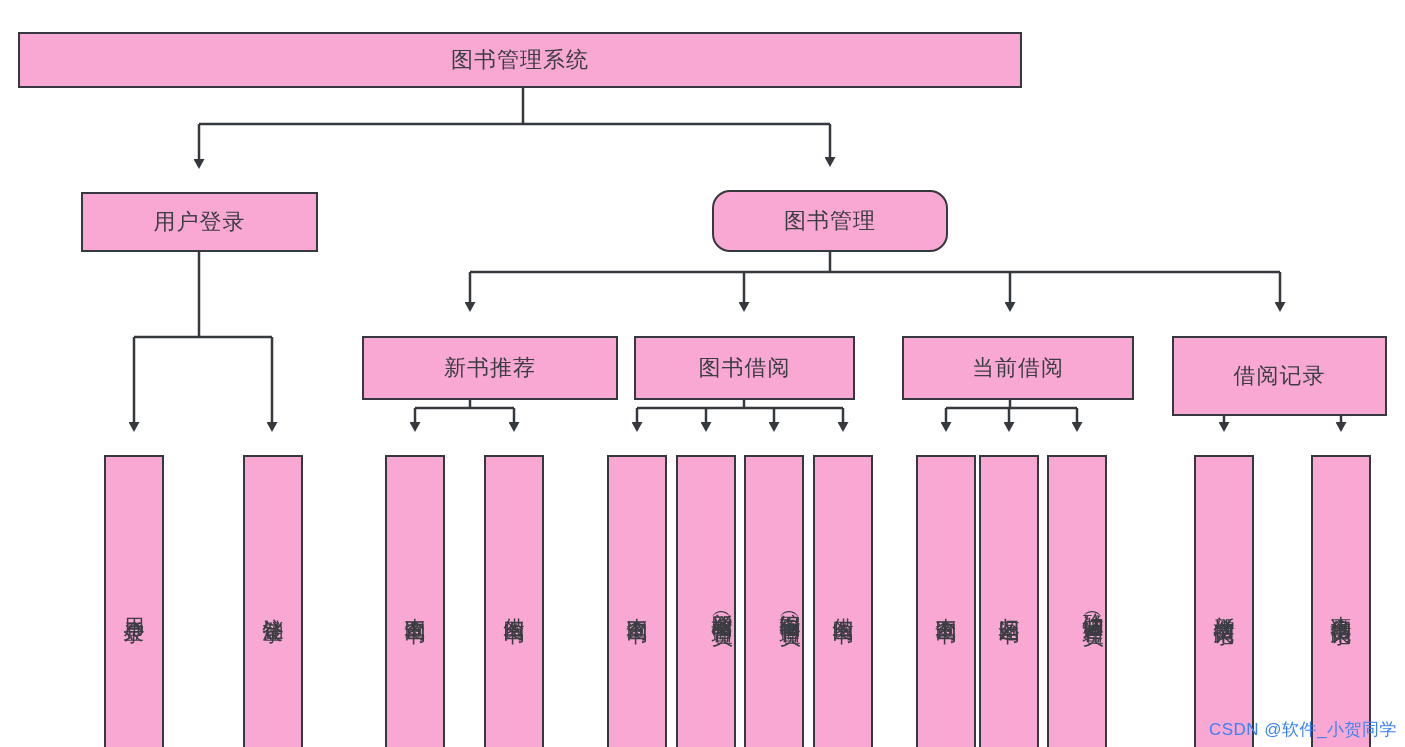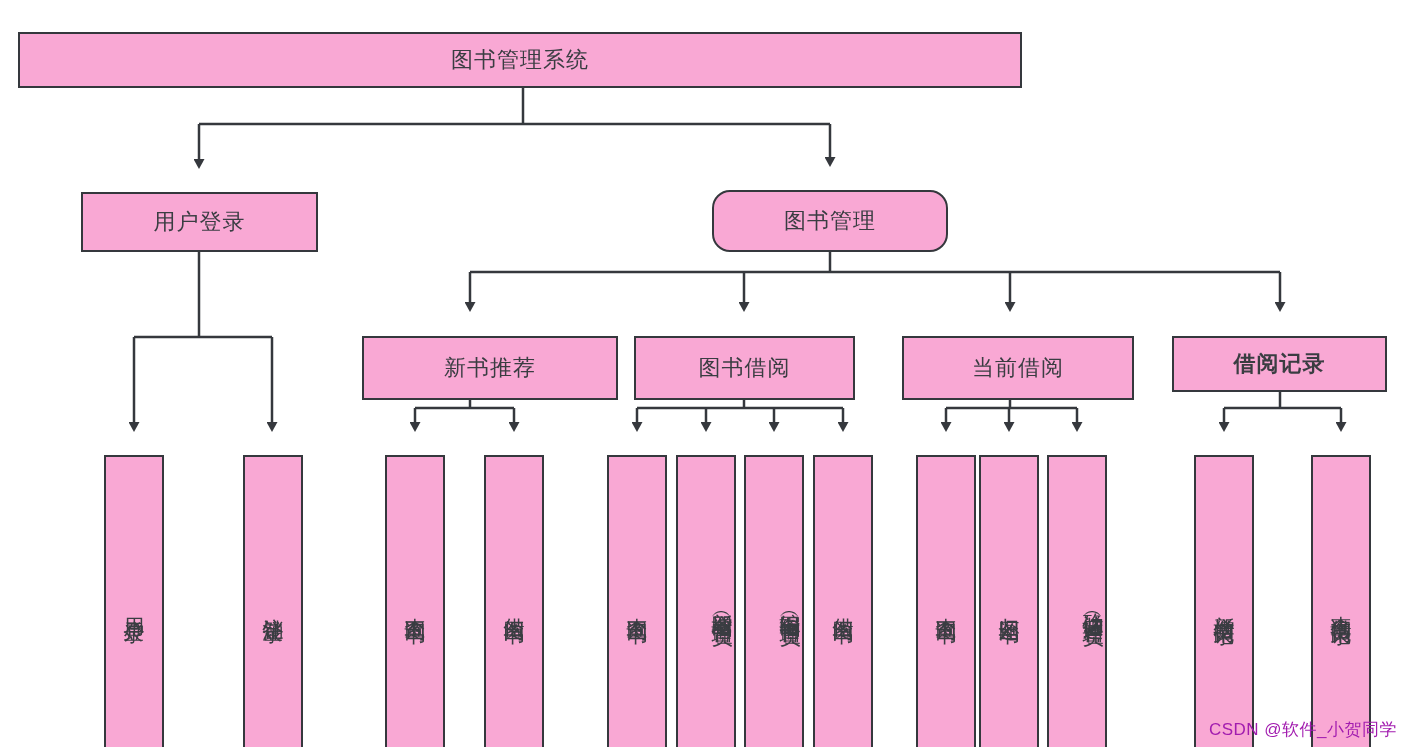--- a/index.html
+++ b/index.html
@@ -60,21 +60,21 @@
   }
   .vert .label {
     writing-mode: vertical-rl;
     text-orientation: upright;
   }
   #watermark {
     position: absolute;
     right: 8px;
     bottom: 6px;
     font-size: 17px;
-    color: #a21caf;
+    color: #3b82f6;
     letter-spacing: 0.5px;
     z-index: 5;
     white-space: nowrap;
   }
 </style>
 </head>
 <body>
 
 <div id="canvas">
 
@@ -141,21 +141,21 @@
 
   <div class="node horiz" style="left:362px; top:316px; width:256px; height:64px;">
     <span class="label">新书推荐</span>
   </div>
   <div class="node horiz" style="left:634px; top:316px; width:221px; height:64px;">
     <span class="label">图书借阅</span>
   </div>
   <div class="node horiz" style="left:902px; top:316px; width:232px; height:64px;">
     <span class="label">当前借阅</span>
   </div>
-  <div class="node horiz" style="left:1172px; top:316px; width:215px; height:56px;font-weight:bold;">
+  <div class="node horiz" style="left:1172px; top:316px; width:215px; height:80px;">
     <span class="label">借阅记录</span>
   </div>
 
   <div class="node vert" style="left:104px; top:435px; width:60px; height:300px;">
     <span class="label">用户登录</span>
   </div>
   <div class="node vert" style="left:243px; top:435px; width:60px; height:300px;">
     <span class="label">注销登录</span>
   </div>
 

